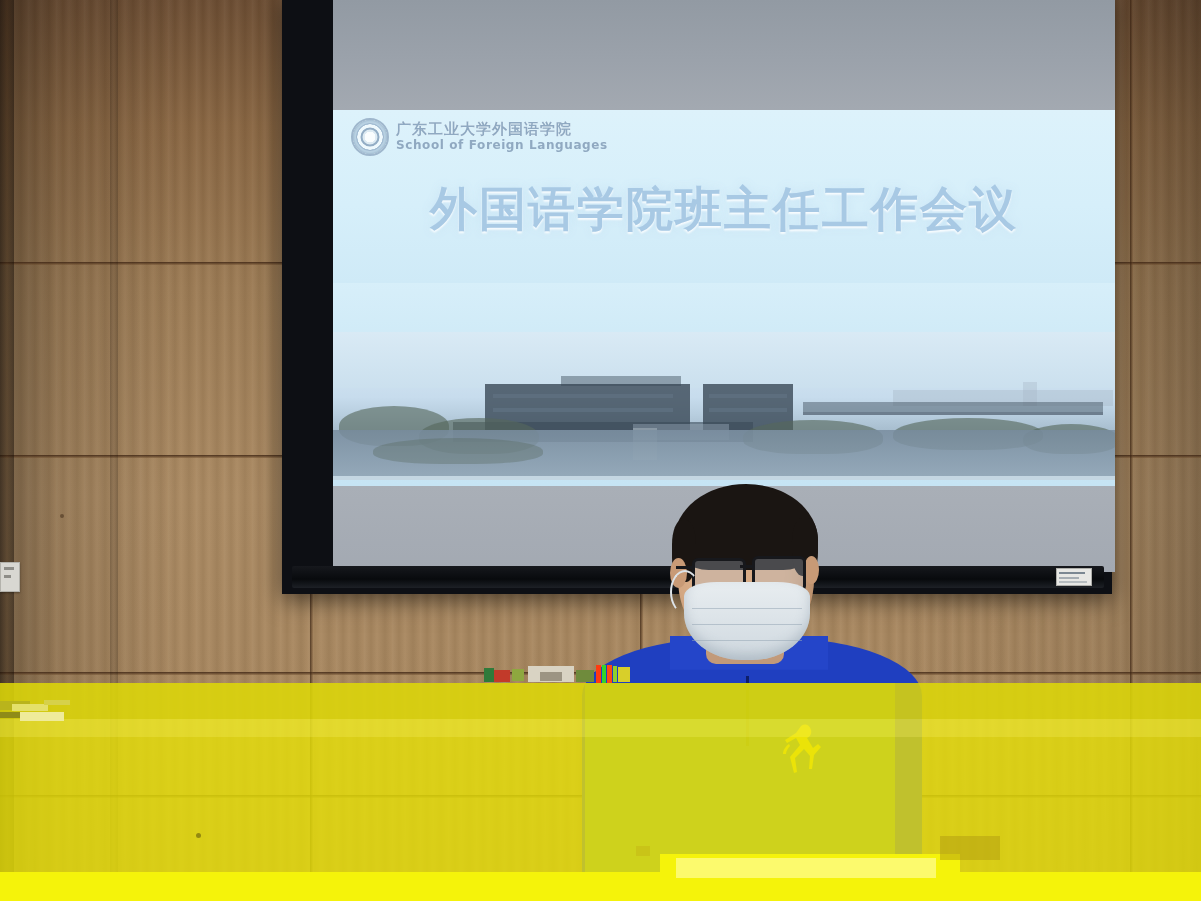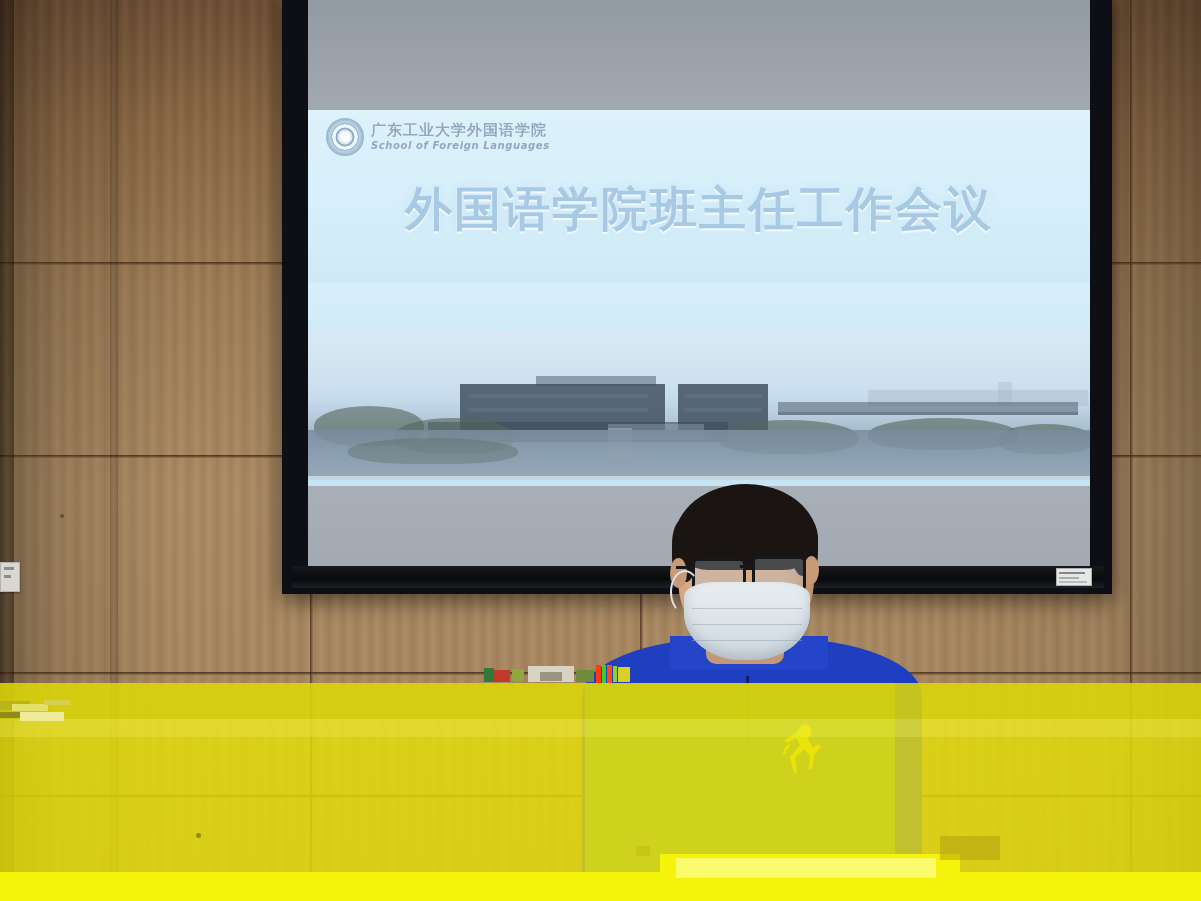--- a/index.html
+++ b/index.html
@@ -76,20 +76,21 @@
   
   .screen-frame {
     position: absolute;
     background: #0d0f14;
     box-shadow: 0 6px 22px rgba(0,0,0,0.55);
   }
   .screen-surface {
     position: absolute;
     overflow: hidden;
     background: #ef4444;
+    margin-left: 25px;
   }
   .screen-roller {
     position: absolute;
     background: linear-gradient(180deg, #16181d, #080a0d 60%, #1d2026);
     border-radius: 2px;
   }
   .screen-label {
     position: absolute;
     background: #e7e7e4;
     border: 1px solid #aeaeaa;
@@ -165,27 +166,26 @@
     font-size: 15px;
     font-weight: bold;
     letter-spacing: 1px;
     color: #8fa9c2;
     line-height: 1.05;
     white-space: nowrap;
     text-shadow: 0 0 1px rgba(255,255,255,0.9);
   }
   .org-en {
     font-family: "DejaVu Sans", sans-serif;
-    font-size: 10px;
+    font-size: 12px;
     font-weight: bold;
     letter-spacing: 0.6px;
     color: #90a9c1;
     white-space: nowrap;
     margin-top: 1px;
-    font-style: italic;
   }
   .slide-title {
     position: absolute;
     left: 0; right: 0;
     text-align: center;
     font-family: "DejaVu Sans", sans-serif;
     font-size: 47px;
     font-weight: bold;
     letter-spacing: 2px;
     color: #a8c9e4;

